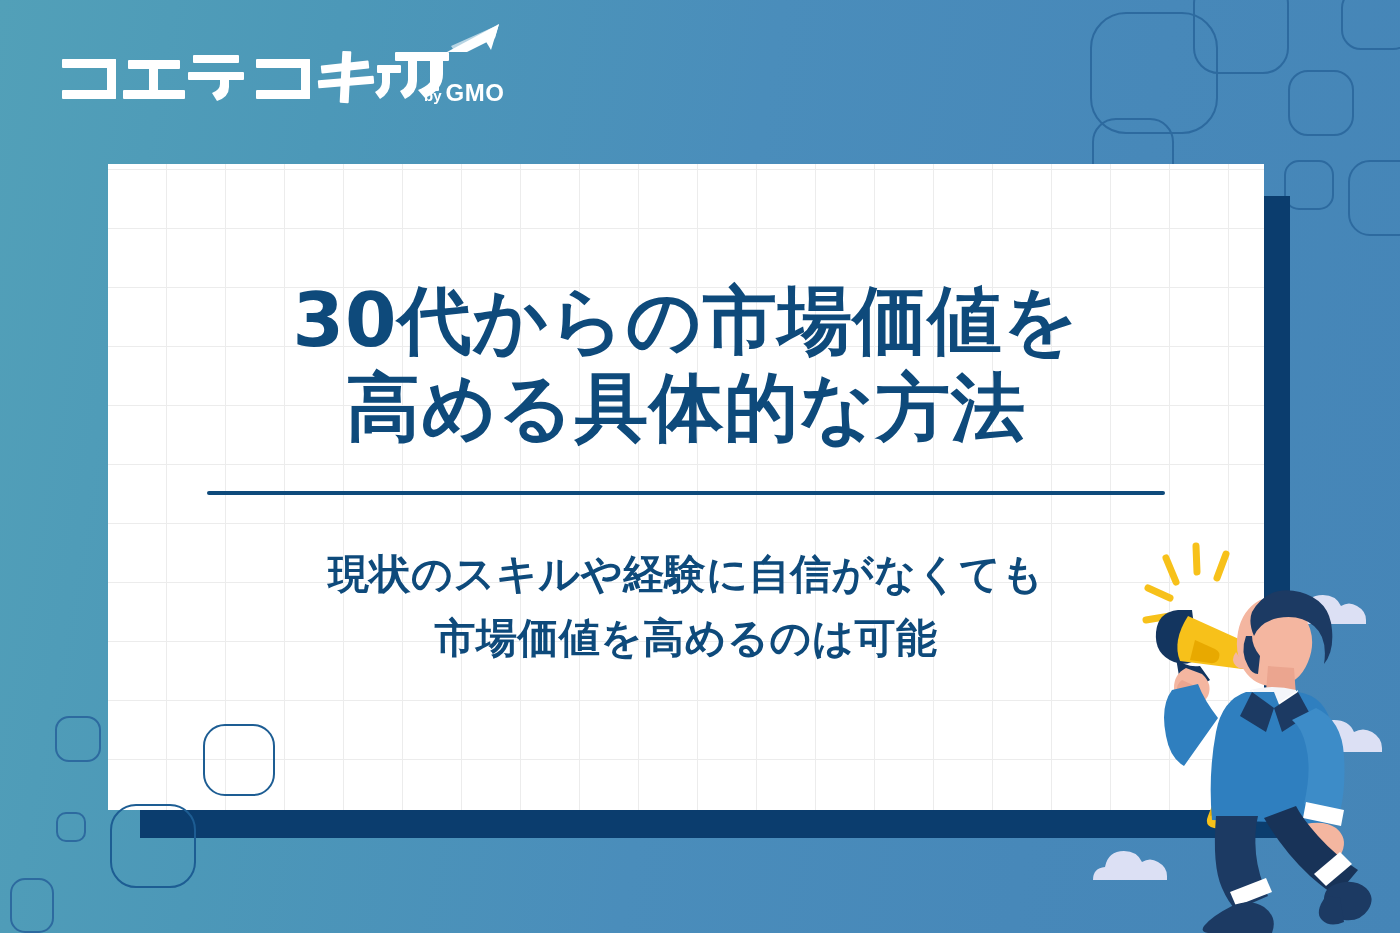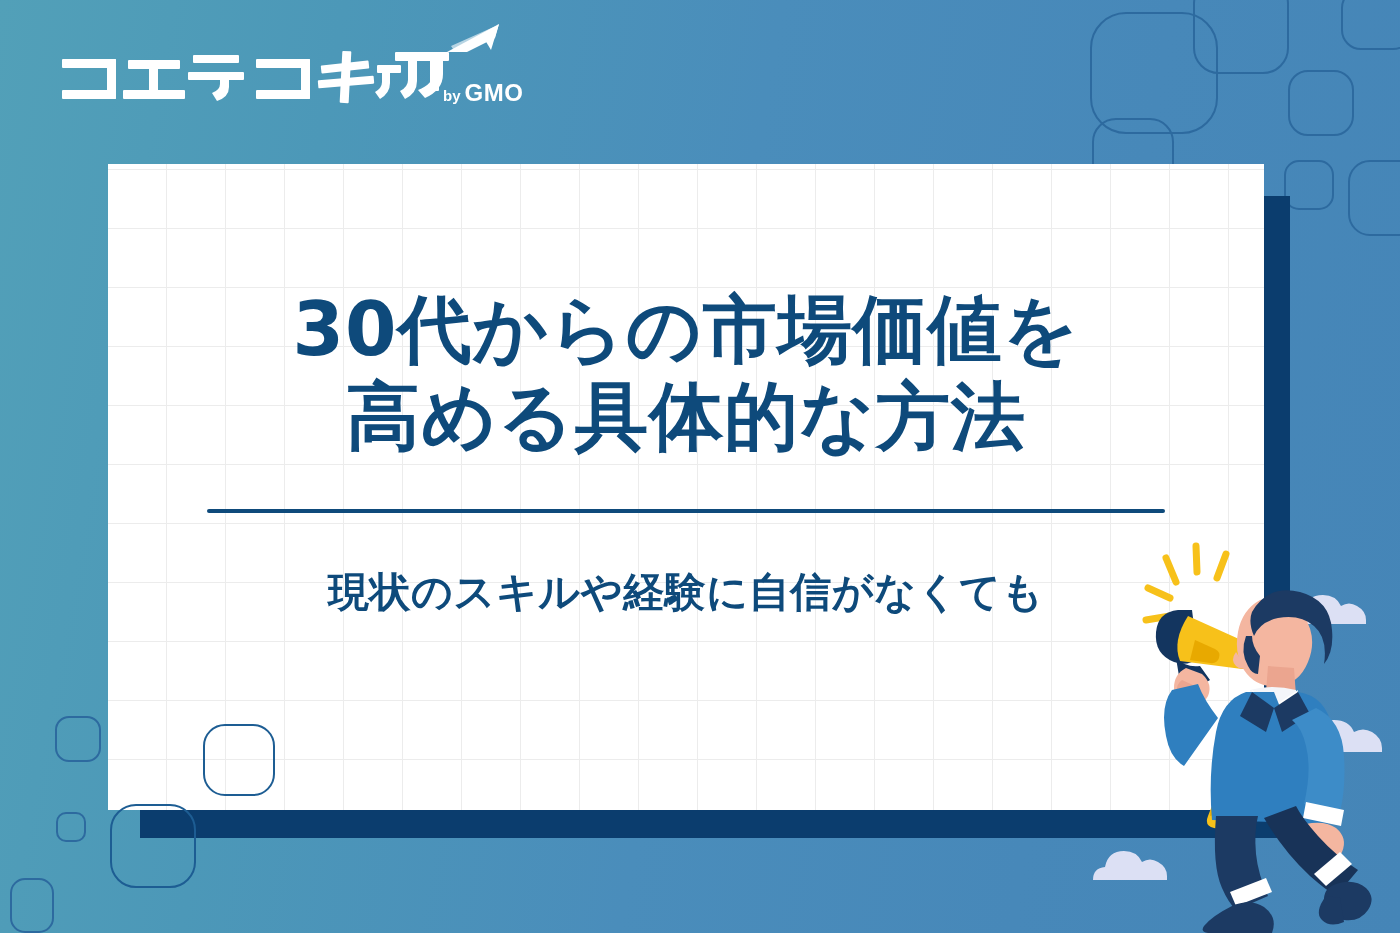--- a/index.html
+++ b/index.html
@@ -34,34 +34,34 @@
       linear-gradient(to bottom,#ececec 1.5px,transparent 1.5px);
     background-size:59px 59px;
     background-position:-1px 5px;
   }
 
   
   .logo{position:absolute;left:60px;top:45px;height:66px;display:flex;align-items:flex-end;}
   .logo-mark{display:block;}
   .logo-sub{
     position:absolute;left:424px;top:79px;
-    display:flex;align-items:baseline;gap:4px;color:#ffffff;margin-left:19px;
+    display:flex;align-items:baseline;gap:4px;color:#ffffff;
   }
   .logo-by{font-size:15px;font-weight:700;letter-spacing:0px;}
   .logo-gmo{font-size:24px;font-weight:700;letter-spacing:0.5px;}
 
   
   .content{
     position:absolute;left:108px;top:164px;width:1156px;height:646px;
     display:flex;flex-direction:column;align-items:center;
     padding-top:110px;box-sizing:border-box;
   }
   .title{
     color:#0e4a7b;font-weight:900;font-size:74px;line-height:1.17;
-    text-align:center;letter-spacing:1px;margin:12px;
+    text-align:center;letter-spacing:1px;margin:3px;
     font-family:"DejaVu Sans","Liberation Sans",sans-serif;
   }
   .title .ln{display:block;white-space:nowrap;}
   .divider{
     width:958px;height:4px;background:#0e4a7b;border-radius:2px;margin-top:38px;
   }
   .subtitle{
     color:#0e4a7b;font-weight:800;font-size:41px;line-height:1.55;
     text-align:center;margin-top:48px;letter-spacing:0.5px;
     font-family:"DejaVu Sans","Liberation Sans",sans-serif;
@@ -158,20 +158,21 @@
   </div>
 
   <div class="content">
     <h1 class="title">
       <span class="ln">30代からの市場価値を</span>
       <span class="ln">高める具体的な方法</span>
     </h1>
     <div class="divider"></div>
     <div class="subtitle">
       <span class="ln">現状のスキルや経験に自信がなくても</span>
+      <span class="ln">市場価値を高めるのは可能</span>
     </div>
   </div>
 
   <svg class="illu" viewBox="0 0 300 393" aria-hidden="true">
 
     <g stroke="#f7c11a" stroke-width="7" stroke-linecap="round">
       <line x1="66" y1="18" x2="76" y2="42"></line>
       <line x1="96" y1="6" x2="97" y2="32"></line>
       <line x1="126" y1="14" x2="117" y2="38"></line>
       <line x1="48" y1="48" x2="70" y2="58"></line>

